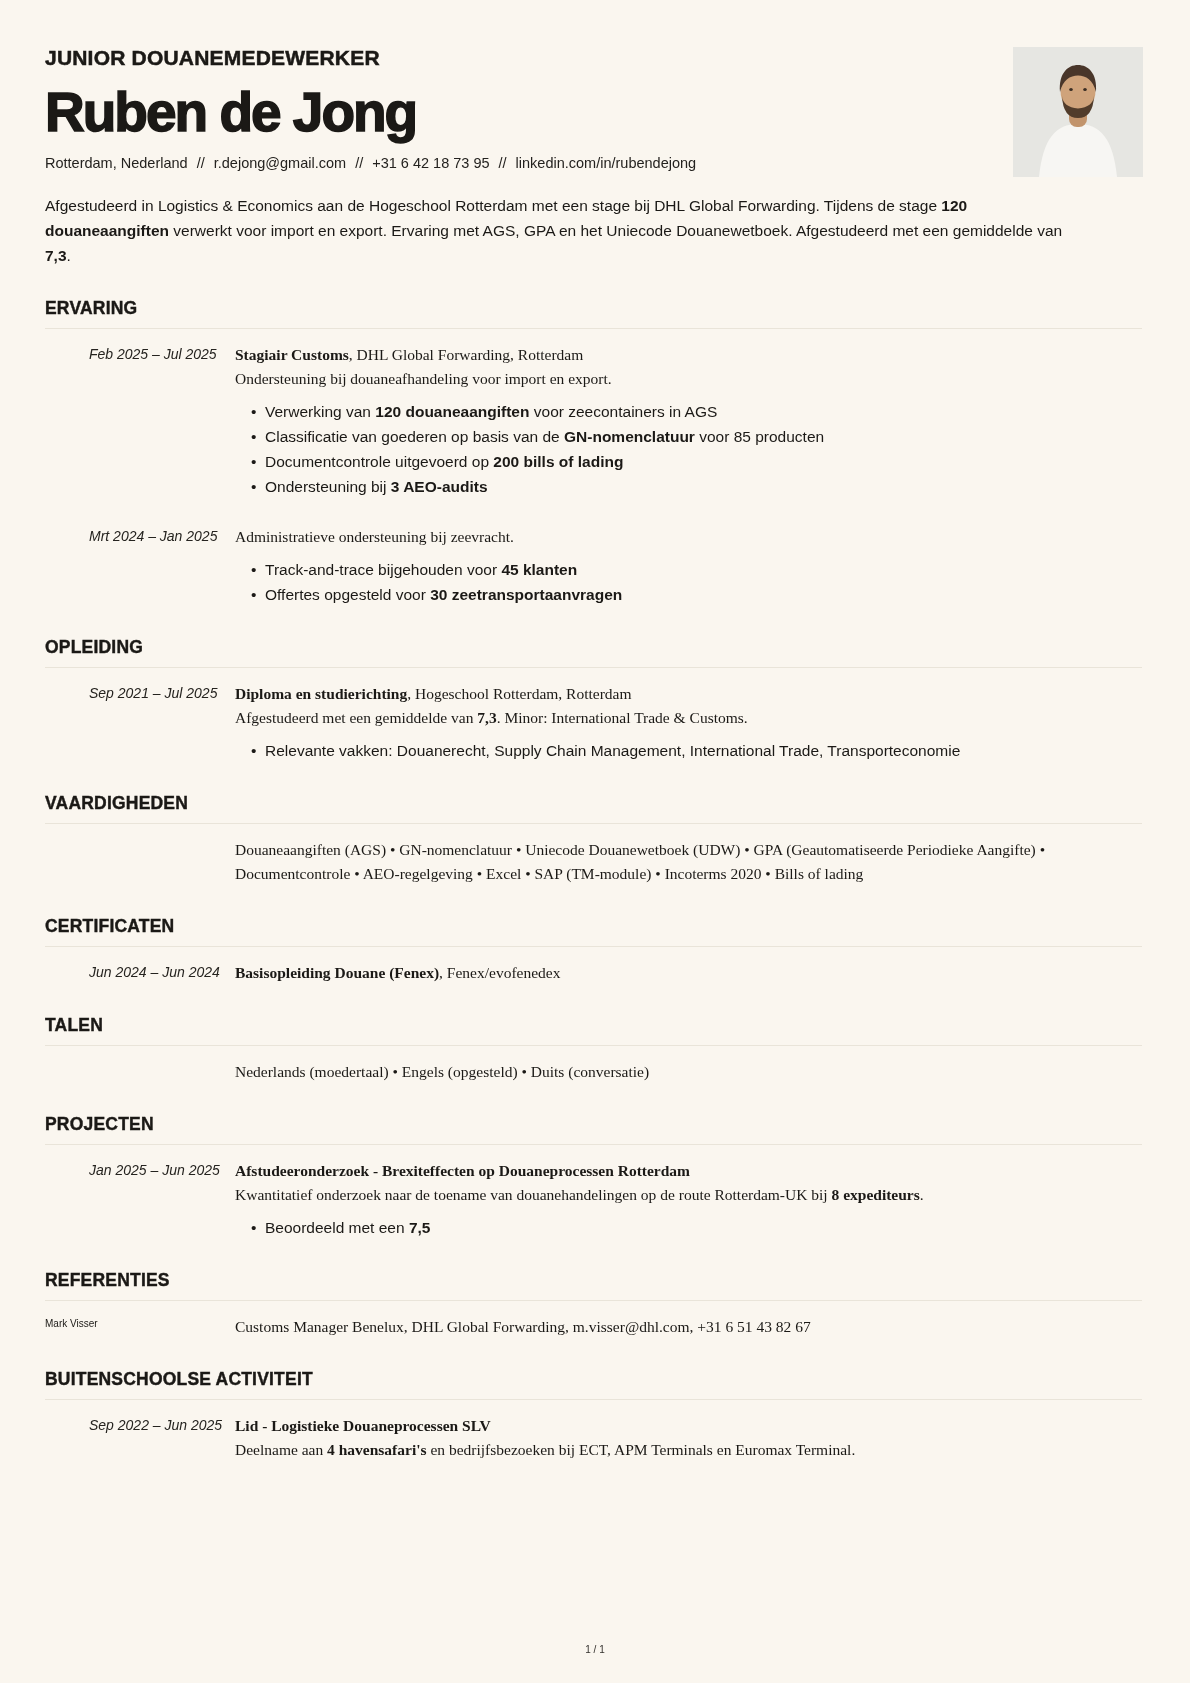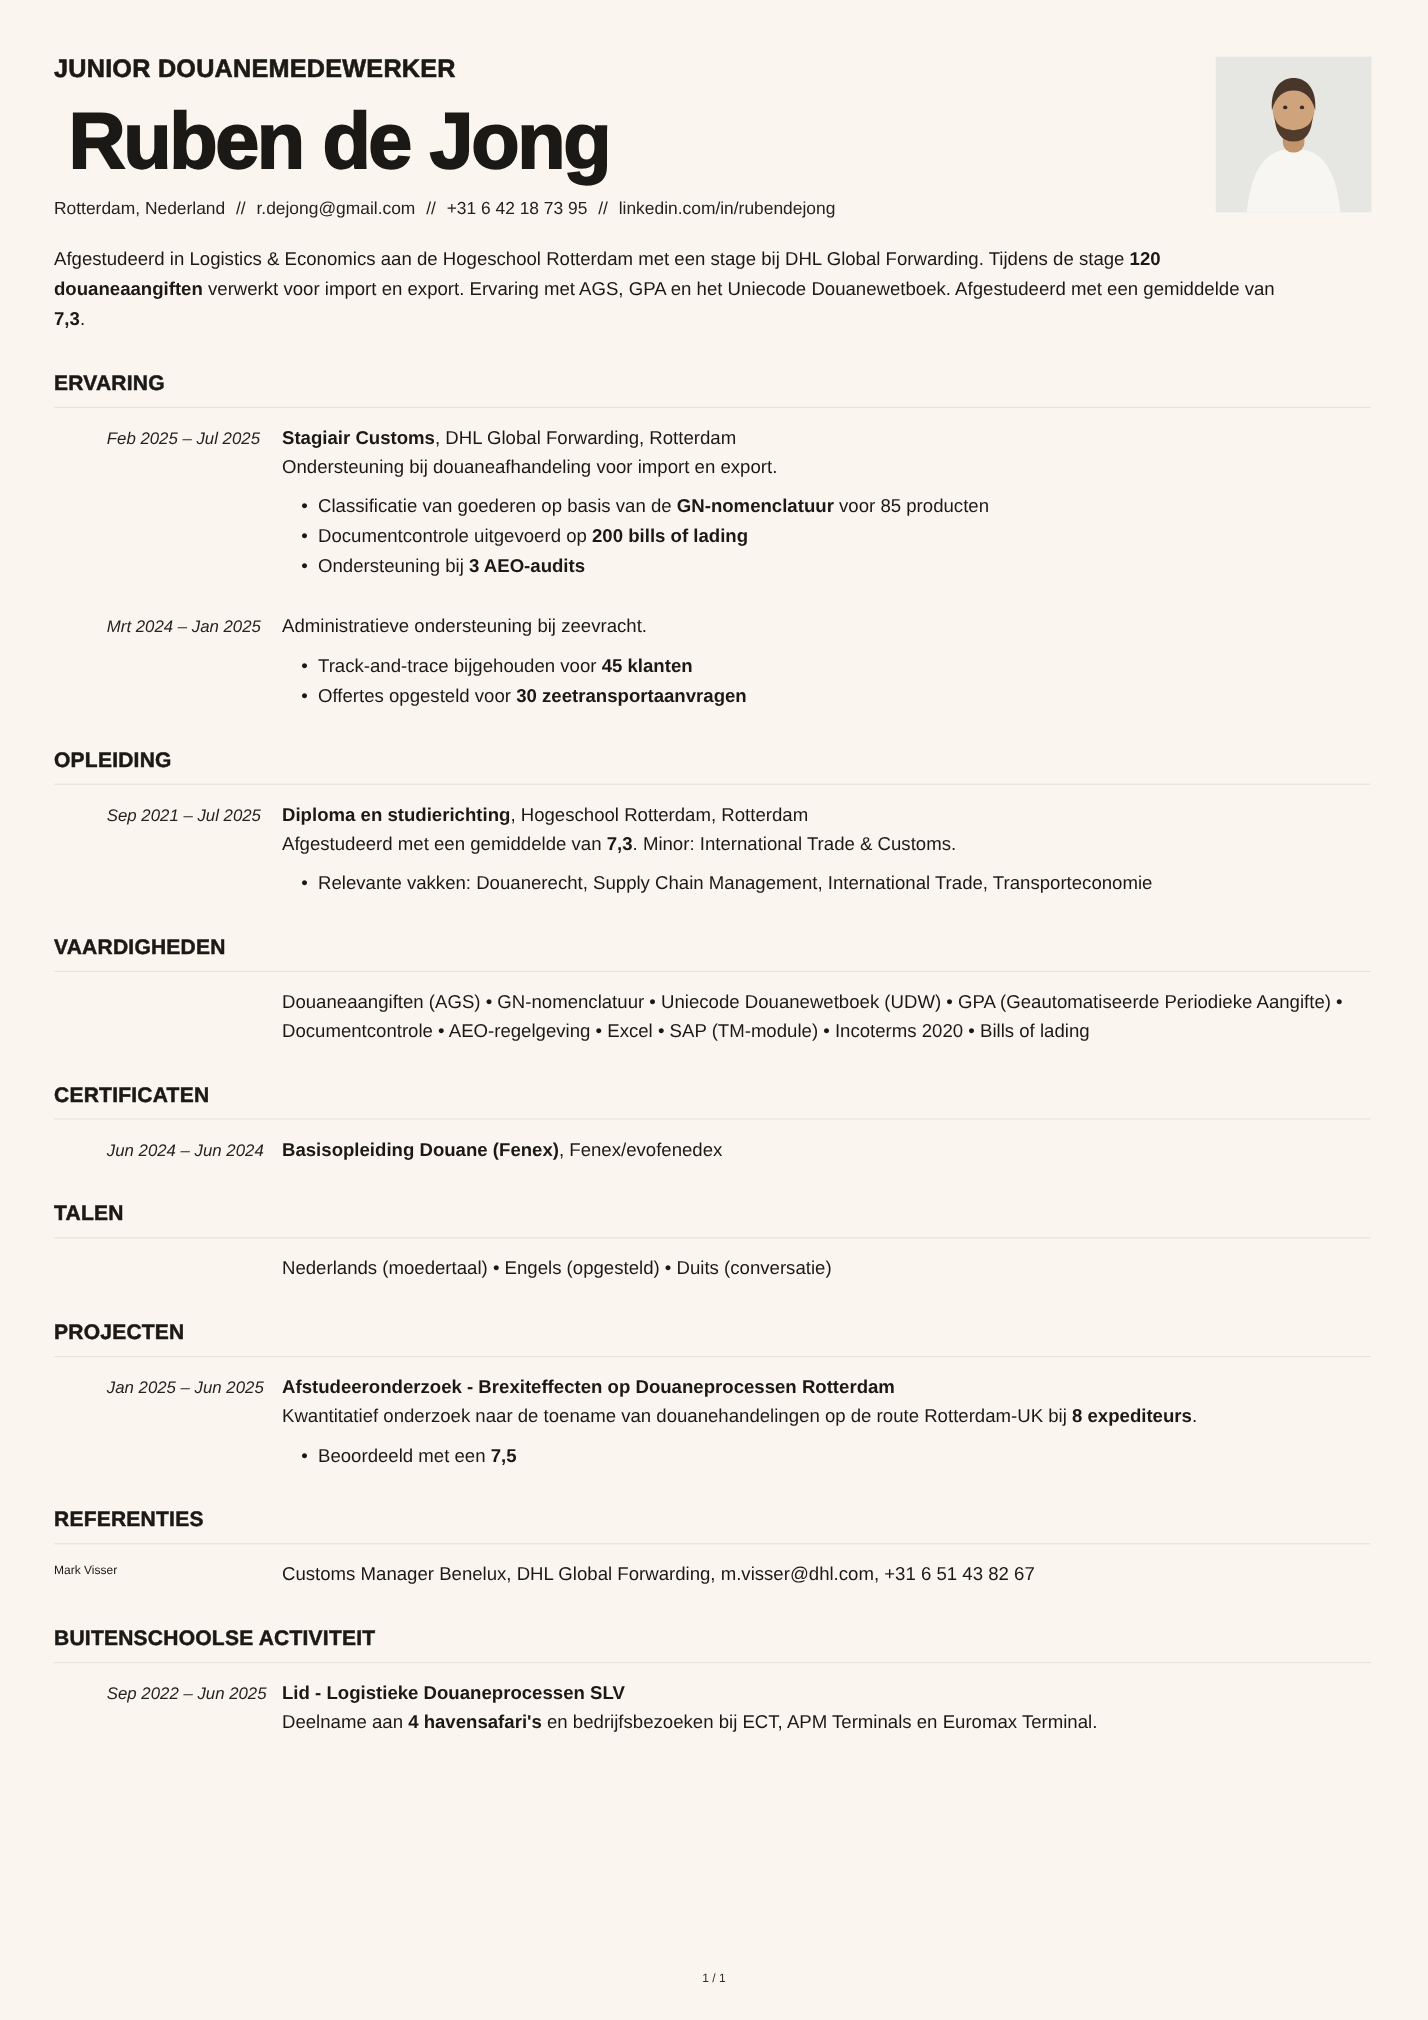--- a/index.html
+++ b/index.html
@@ -15,22 +15,22 @@
     overflow: hidden;
   }
   
   .overline {
     font-size: 21px;
     font-weight: 800;
     letter-spacing: 0.2px;
     -webkit-text-stroke: 0.5px #1b1916;
   }
   h1.name {
-    margin: 14px 0 0 12px;
-    font-size: 66px;
+    margin: 14px 0 0 0;
+    font-size: 55px;
     line-height: 1.02;
     font-weight: 900;
     letter-spacing: -2px;
     -webkit-text-stroke: 1.5px #1b1916;
   }
   .contact {
     margin-top: 15px;
     font-size: 14.5px;
     color: #24221f;
   }
@@ -72,21 +72,21 @@
     font-size: 14px;
     color: #25231f;
     padding-top: 3px;
     margin-left: 44px;
   }
   .ref-name {
     font-size: 10px;
     font-weight: 400;
     padding-top: 3px;
   }
-  .line { font-size: 15.5px; line-height: 24px; }
+  .line { font-size: 15.5px; line-height: 24px; font-family: Liberation Serif, serif; }
   ul.bullets {
     list-style: none;
     margin: 8px 0 0 0;
     padding: 0 0 0 16px;
   }
   ul.bullets li {
     position: relative;
     padding-left: 14px;
     font-size: 15.5px;
     line-height: 25px;
@@ -137,20 +137,21 @@
 
   <section class="section">
     <h2>ERVARING</h2>
 
     <div class="entry">
       <div class="date">Feb 2025 – Jul 2025</div>
       <div>
         <div class="line"><strong>Stagiair Customs</strong><span>, DHL Global Forwarding, Rotterdam</span></div>
         <div class="line">Ondersteuning bij douaneafhandeling voor import en export.</div>
         <ul class="bullets">
+          <li><span>Verwerking van </span><strong>120 douaneaangiften</strong><span> voor zeecontainers in AGS</span></li>
           <li><span>Classificatie van goederen op basis van de </span><strong>GN-nomenclatuur</strong><span> voor 85 producten</span></li>
           <li><span>Documentcontrole uitgevoerd op </span><strong>200 bills of lading</strong><span></span></li>
           <li><span>Ondersteuning bij </span><strong>3 AEO-audits</strong><span></span></li>
         </ul>
       </div>
     </div>
 
     <div class="entry">
       <div class="date">Mrt 2024 – Jan 2025</div>
       <div>

